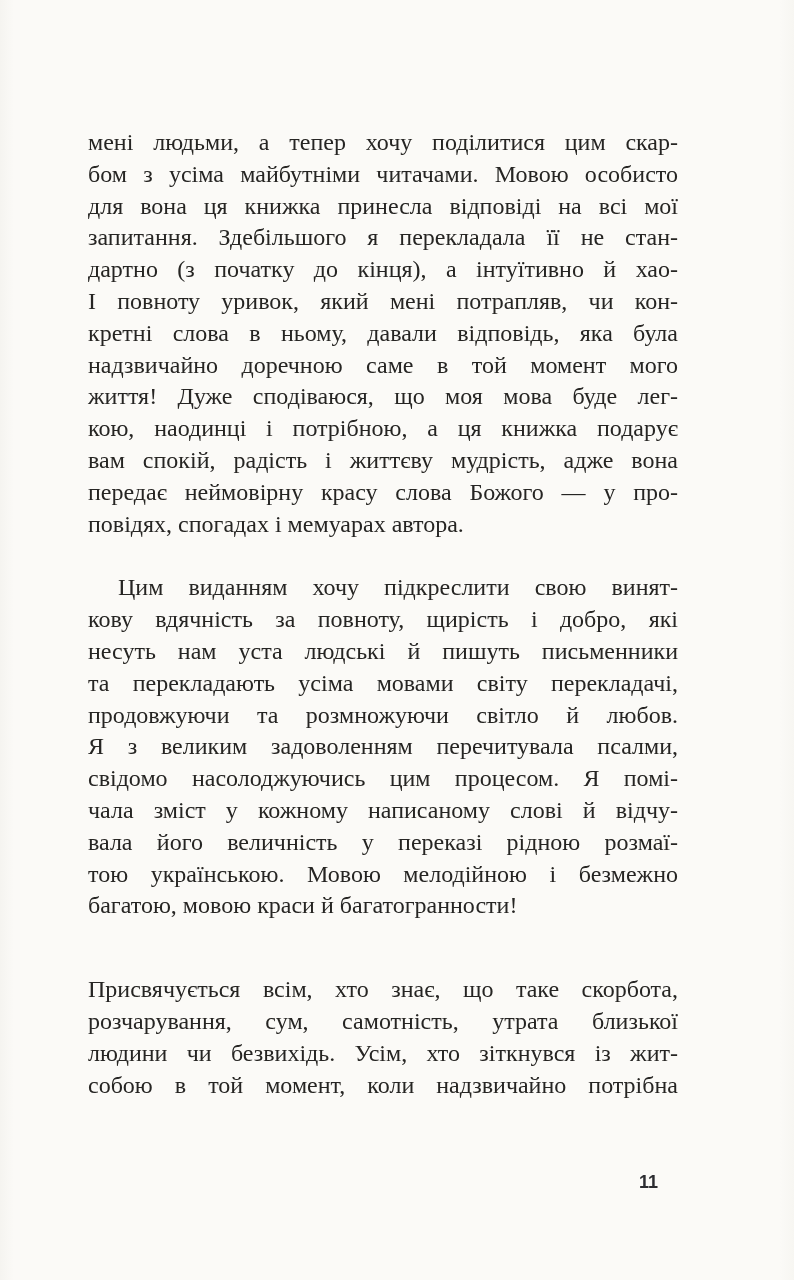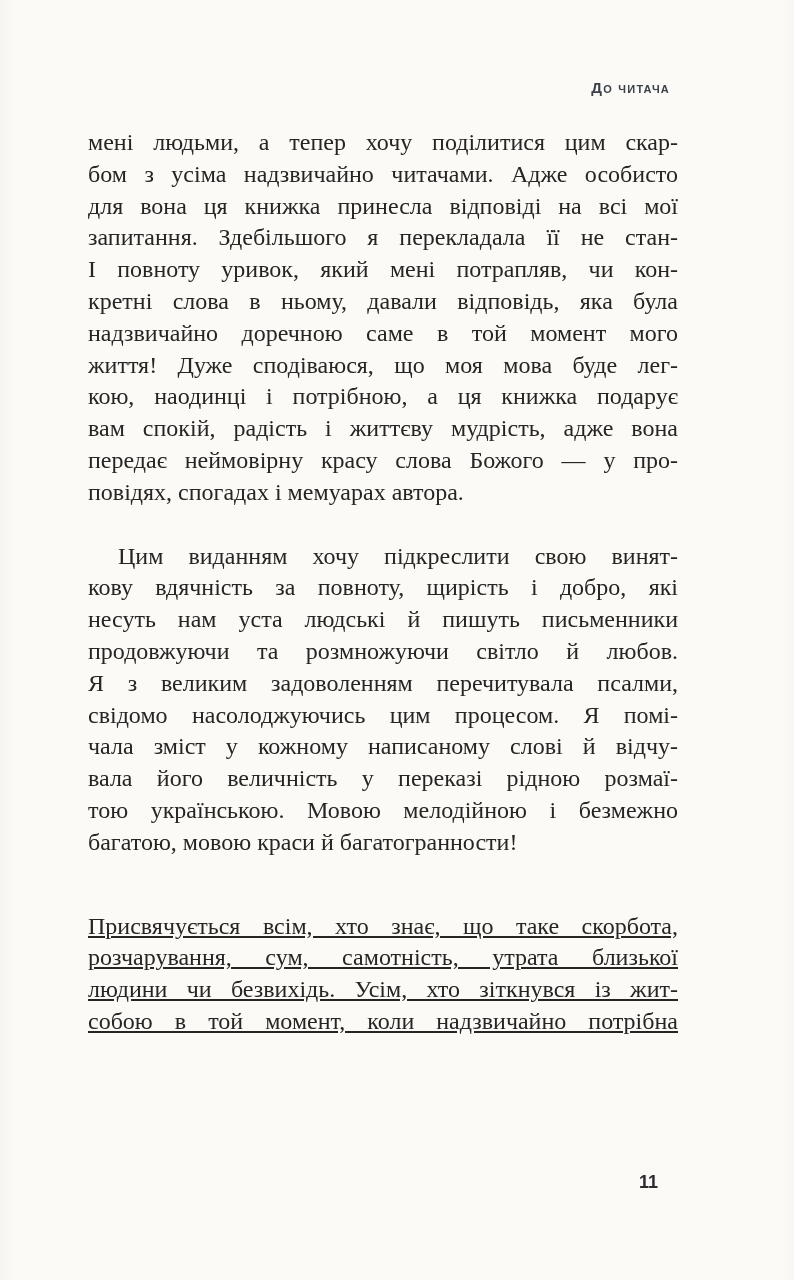--- a/index.html
+++ b/index.html
@@ -36,21 +36,21 @@
     position: absolute;
     left: 88px;
     top: 127px;
     width: 590px;
     font-size: 24px;
     line-height: 31.8px;
     color: #262523;
   }
   .para { margin: 0; }
   .para-2 { margin-top: 18px; }
-  .para-3 { margin-top: 52px; text-decoration: underline; }
+  .para-3 { margin-top: 52px; }
   .line {
     text-align: justify;
     text-align-last: justify;
     white-space: normal;
   }
   .line.end { text-align-last: left; }
   .line.indent { text-indent: 30px; margin-top: 32px; }
   .page-number {
     position: absolute;
     left: 68px;
@@ -61,43 +61,44 @@
     font-weight: 700;
     font-size: 18px;
     color: #2c2c30;
   }
 </style>
 </head>
 <body>
 
 <div class="page">
 
-  <div class="running-head">До читача</div>
 
   <div class="text-column">
 
     <div class="para para-1">
       <div class="line">мені людьми, а тепер хочу поділитися цим скар-</div>
-      <div class="line">бом з усіма надзвичайно читачами. Адже особисто</div>
+      <div class="line">бом з усіма майбутніми читачами. Мовою особисто</div>
       <div class="line">для вона ця книжка принесла відповіді на всі мої</div>
       <div class="line">запитання. Здебільшого я перекладала її не стан-</div>
+      <div class="line">дартно (з початку до кінця), а інтуїтивно й хао-</div>
       <div class="line">І повноту уривок, який мені потрапляв, чи кон-</div>
       <div class="line">кретні слова в ньому, давали відповідь, яка була</div>
       <div class="line">надзвичайно доречною саме в той момент мого</div>
       <div class="line">життя! Дуже сподіваюся, що моя мова буде лег-</div>
       <div class="line">кою, наодинці і потрібною, а ця книжка подарує</div>
       <div class="line">вам спокій, радість і життєву мудрість, адже вона</div>
       <div class="line">передає неймовірну красу слова Божого — у про-</div>
       <div class="line end">повідях, спогадах і мемуарах автора.</div>
     </div>
 
     <div class="para para-2">
       <div class="line indent">Цим виданням хочу підкреслити свою винят-</div>
       <div class="line">кову вдячність за повноту, щирість і добро, які</div>
       <div class="line">несуть нам уста людські й пишуть письменники</div>
+      <div class="line">та перекладають усіма мовами світу перекладачі,</div>
       <div class="line">продовжуючи та розмножуючи світло й любов.</div>
       <div class="line">Я з великим задоволенням перечитувала псалми,</div>
       <div class="line">свідомо насолоджуючись цим процесом. Я помі-</div>
       <div class="line">чала зміст у кожному написаному слові й відчу-</div>
       <div class="line">вала його величність у переказі рідною розмаї-</div>
       <div class="line">тою українською. Мовою мелодійною і безмежно</div>
       <div class="line end">багатою, мовою краси й багатогранности!</div>
     </div>
 
     <div class="para para-3">

